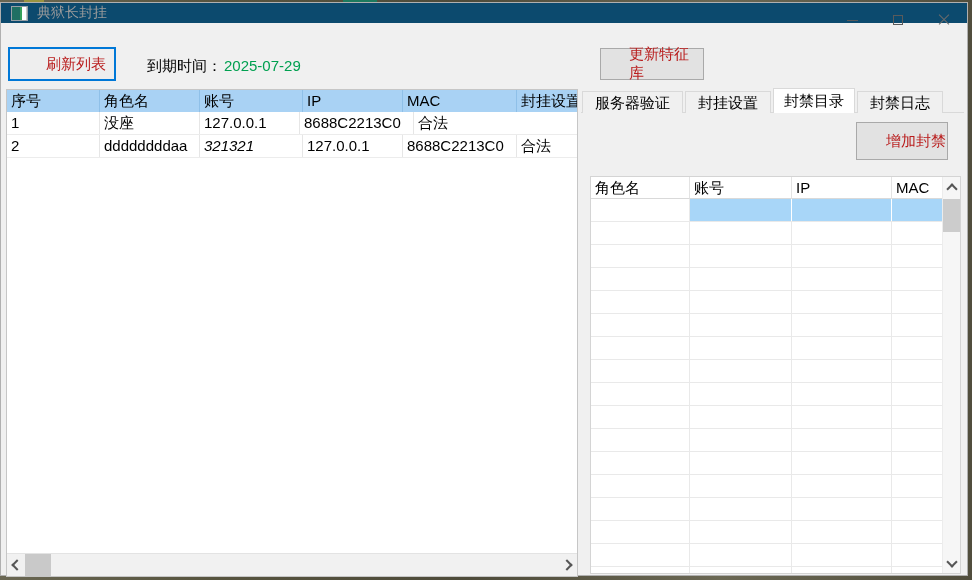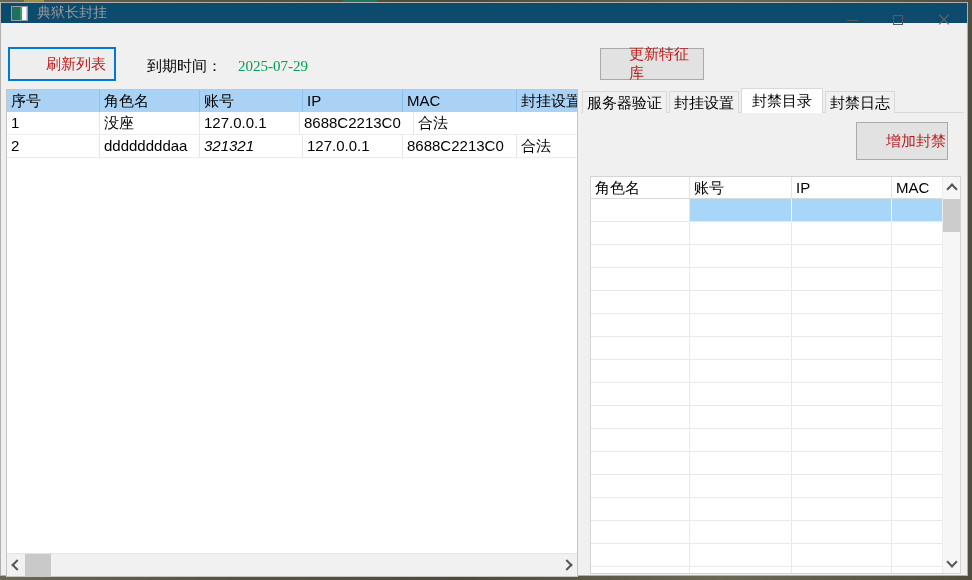--- a/index.html
+++ b/index.html
@@ -29,21 +29,21 @@
   .x-icon .l1{transform:rotate(45deg);} .x-icon .l2{transform:rotate(-45deg);}
   
   .btn{position:absolute;background:#e2e2e2;border:1px solid #a9a9a9;box-sizing:border-box;
     display:flex;align-items:center;justify-content:center;font-size:15px;color:#b91c1c;cursor:default;padding-left:28px;}
   .btn-refresh-list{left:7px;top:44px;width:108px;height:34px;border:2px solid #0078d7;background:#eeeeee;}
   .btn-update-sig{left:599px;top:45px;width:104px;height:32px;}
   .lbl{position:absolute;font-size:15px;color:#000;white-space:nowrap;}
   .lbl-expiry{left:146px;top:54px;}
   .lbl-version{left:717px;top:55px;}
   .green{color:#00a050;}
-  .lbl-expiry .green{margin-left:16px;font-family:Liberation Serif, serif;}
+  .lbl-expiry .green{margin-left:2px;}
   .lbl-version .green{margin-left:11px;}
   
   .left-panel{position:absolute;left:5px;top:86px;width:572px;height:488px;background:#ffffff;
     border:1px solid #c6c6c6;box-sizing:border-box;display:flex;flex-direction:column;}
   .lt-head{display:flex;height:22px;flex:none;background:#a9d2f4;}
   .lt-head .cell{border-right:1px solid #8fc0e8;}
   .lt-head .cell:last-child{border-right:none;}
   .cell{display:block;height:22px;line-height:22px;padding-left:4px;box-sizing:border-box;
     font-size:15px;white-space:nowrap;overflow:hidden;color:#000;}
   .lt-row{display:flex;height:22px;flex:none;border-bottom:1px solid #ececec;background:#fff;}
@@ -55,21 +55,21 @@
   .hs-arrow{position:absolute;top:0;width:18px;height:100%;display:flex;align-items:center;justify-content:center;}
   .hs-left{left:0;} .hs-right{right:0;}
   .hs-thumb{position:absolute;left:18px;top:0;width:26px;height:100%;background:#c9c9c9;}
   .chev{display:inline-block;width:6px;height:6px;border-left:2px solid #565656;border-bottom:2px solid #565656;}
   .chev.left{transform:rotate(45deg);margin-left:2px;}
   .chev.right{transform:rotate(-135deg);margin-right:2px;}
   .chev.up{transform:rotate(135deg);margin-top:3px;}
   .chev.down{transform:rotate(-45deg);margin-bottom:3px;}
   
   .tabbar{position:absolute;left:581px;top:85px;height:25px;display:flex;align-items:flex-end;z-index:2;}
-  .tab{height:22px;line-height:21px;padding:0 4px;background:#f0f0f0;border:1px solid #d9d9d9;border-bottom:none;
+  .tab{height:22px;line-height:21px;padding:0 12px;background:#f0f0f0;border:1px solid #d9d9d9;border-bottom:none;
     box-sizing:border-box;font-size:15px;color:#000;margin-right:2px;cursor:default;}
   .tab.active{height:25px;line-height:23px;padding:0 10px;background:#ffffff;position:relative;z-index:3;}
   .tabline{position:absolute;left:580px;top:109px;width:383px;border-top:1px solid #d9d9d9;z-index:1;}
   
   .btn-rt-refresh{left:602px;top:119px;width:104px;height:46px;}
   .btn-rt-del{left:735px;top:119px;width:94px;height:46px;}
   .btn-rt-add{left:855px;top:119px;width:92px;height:38px;}
   
   .right-table{position:absolute;left:589px;top:173px;width:371px;height:398px;background:#fff;
     border:1px solid #d4d4d4;box-sizing:border-box;}

